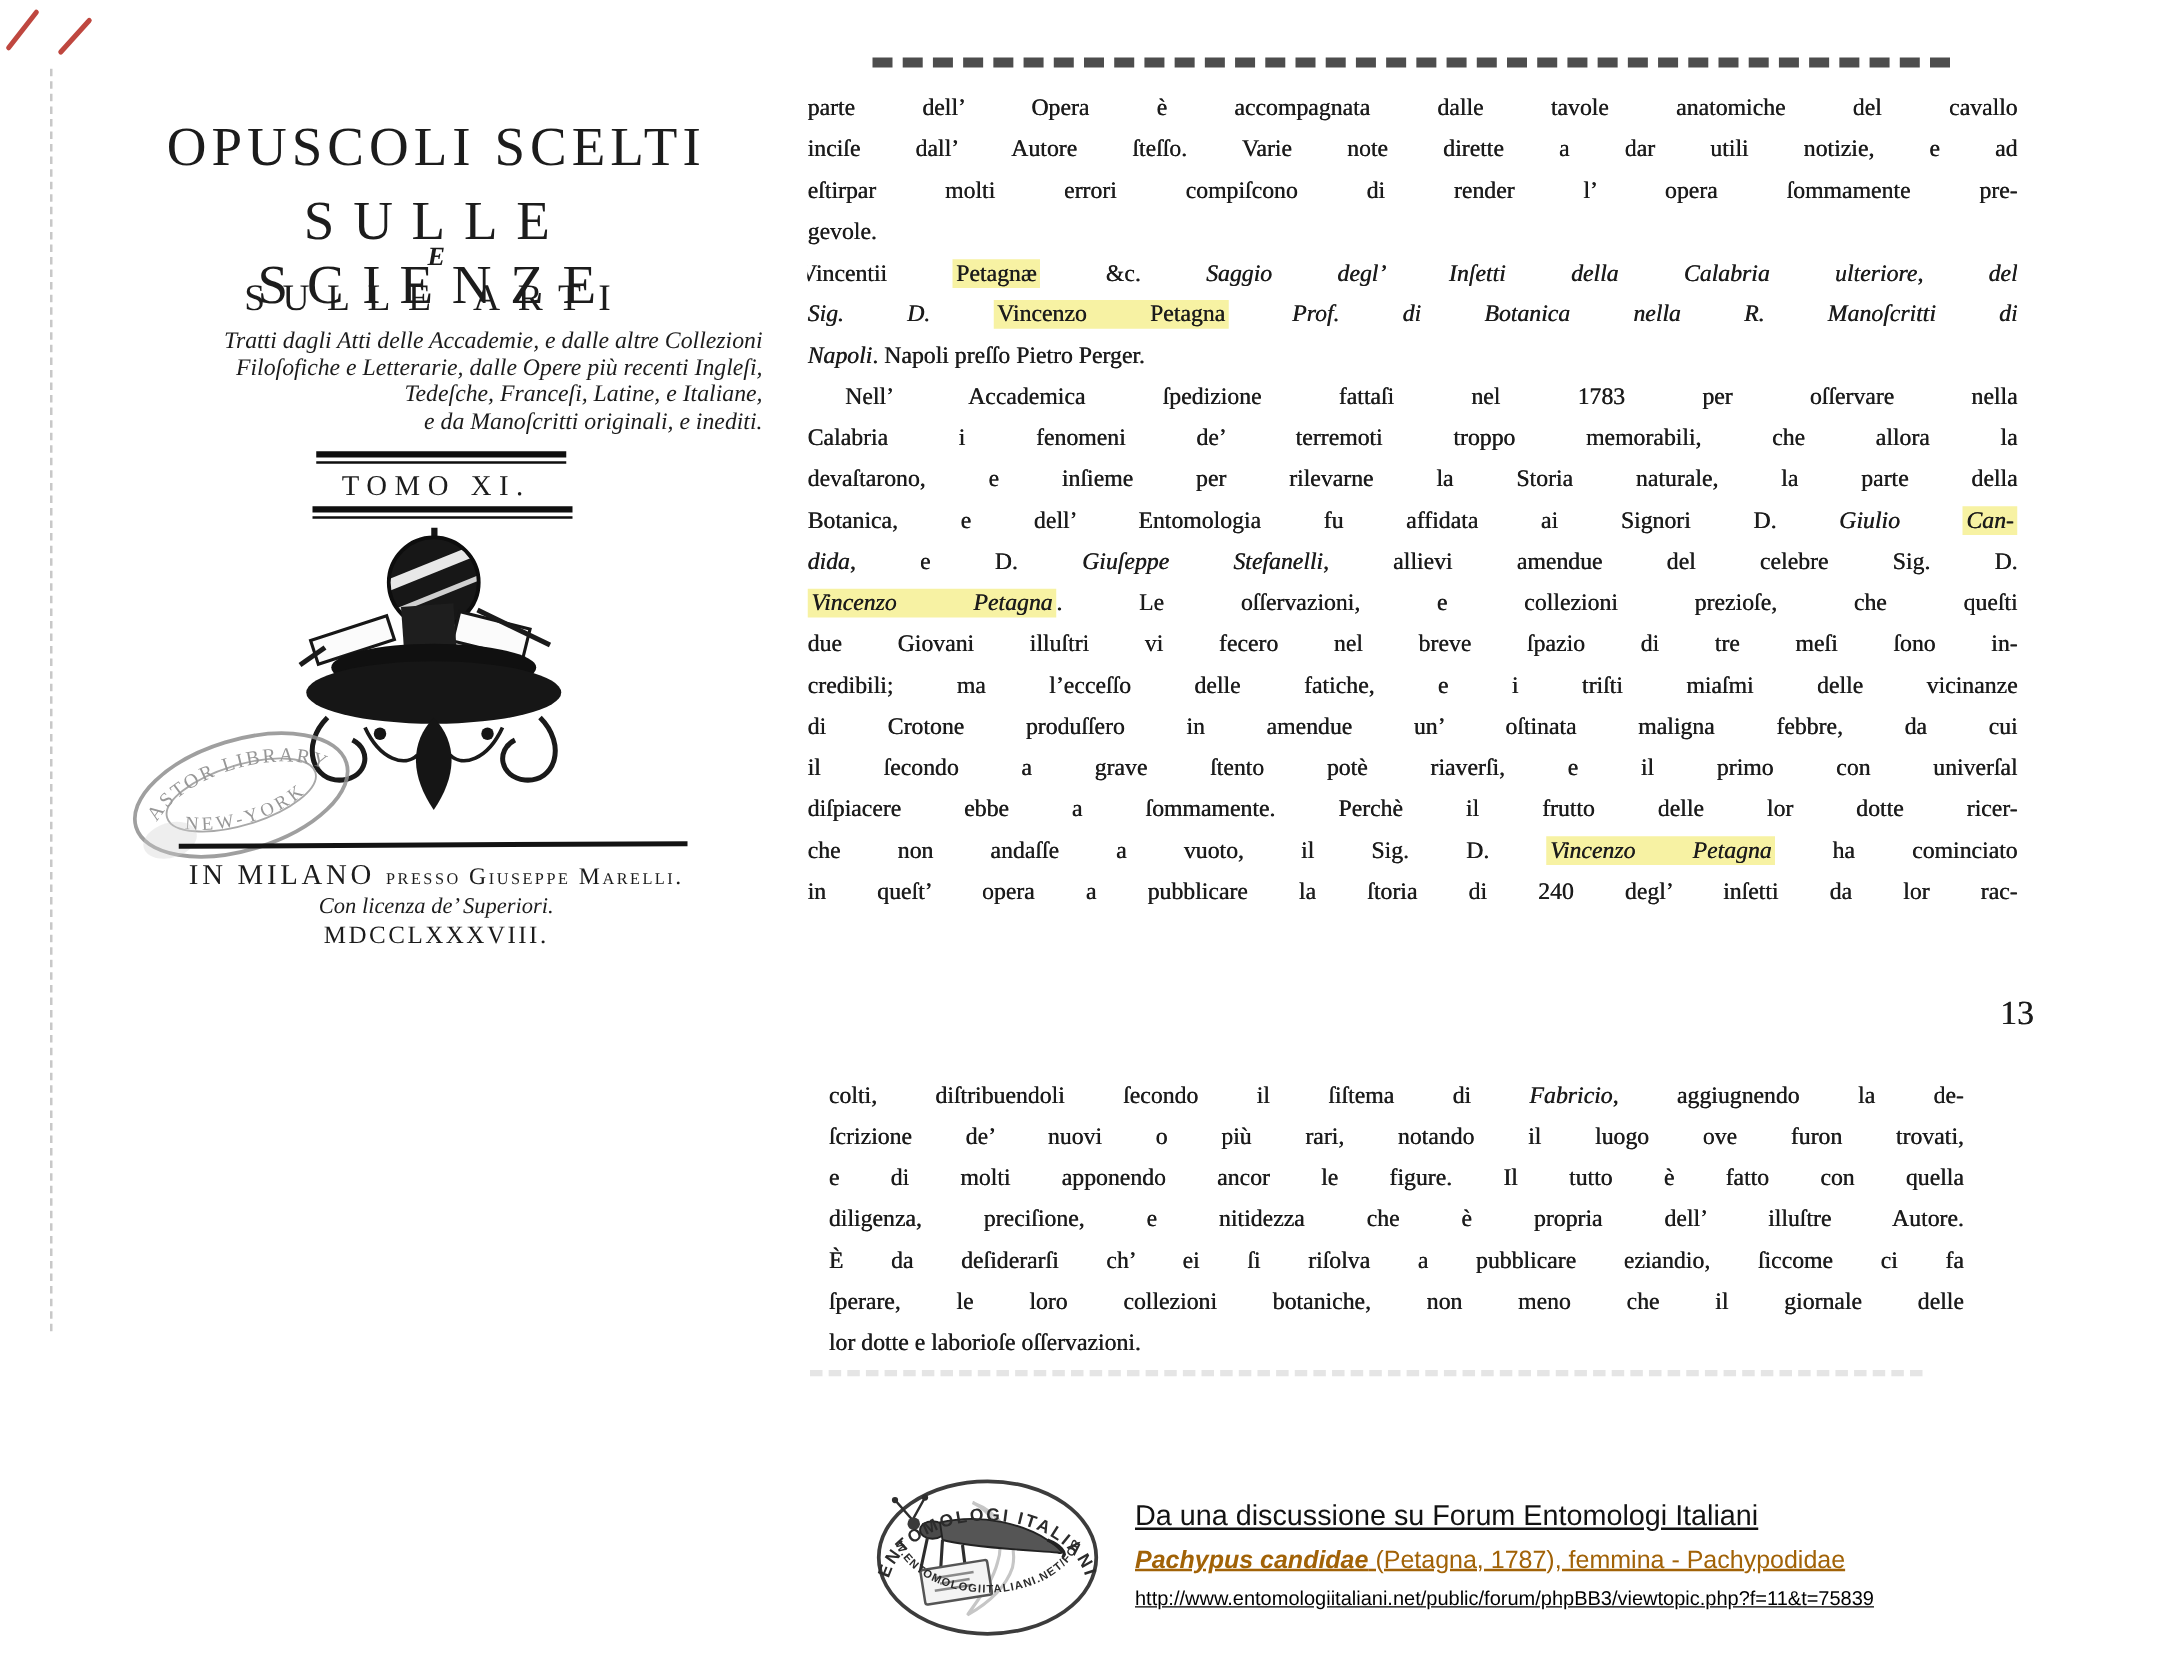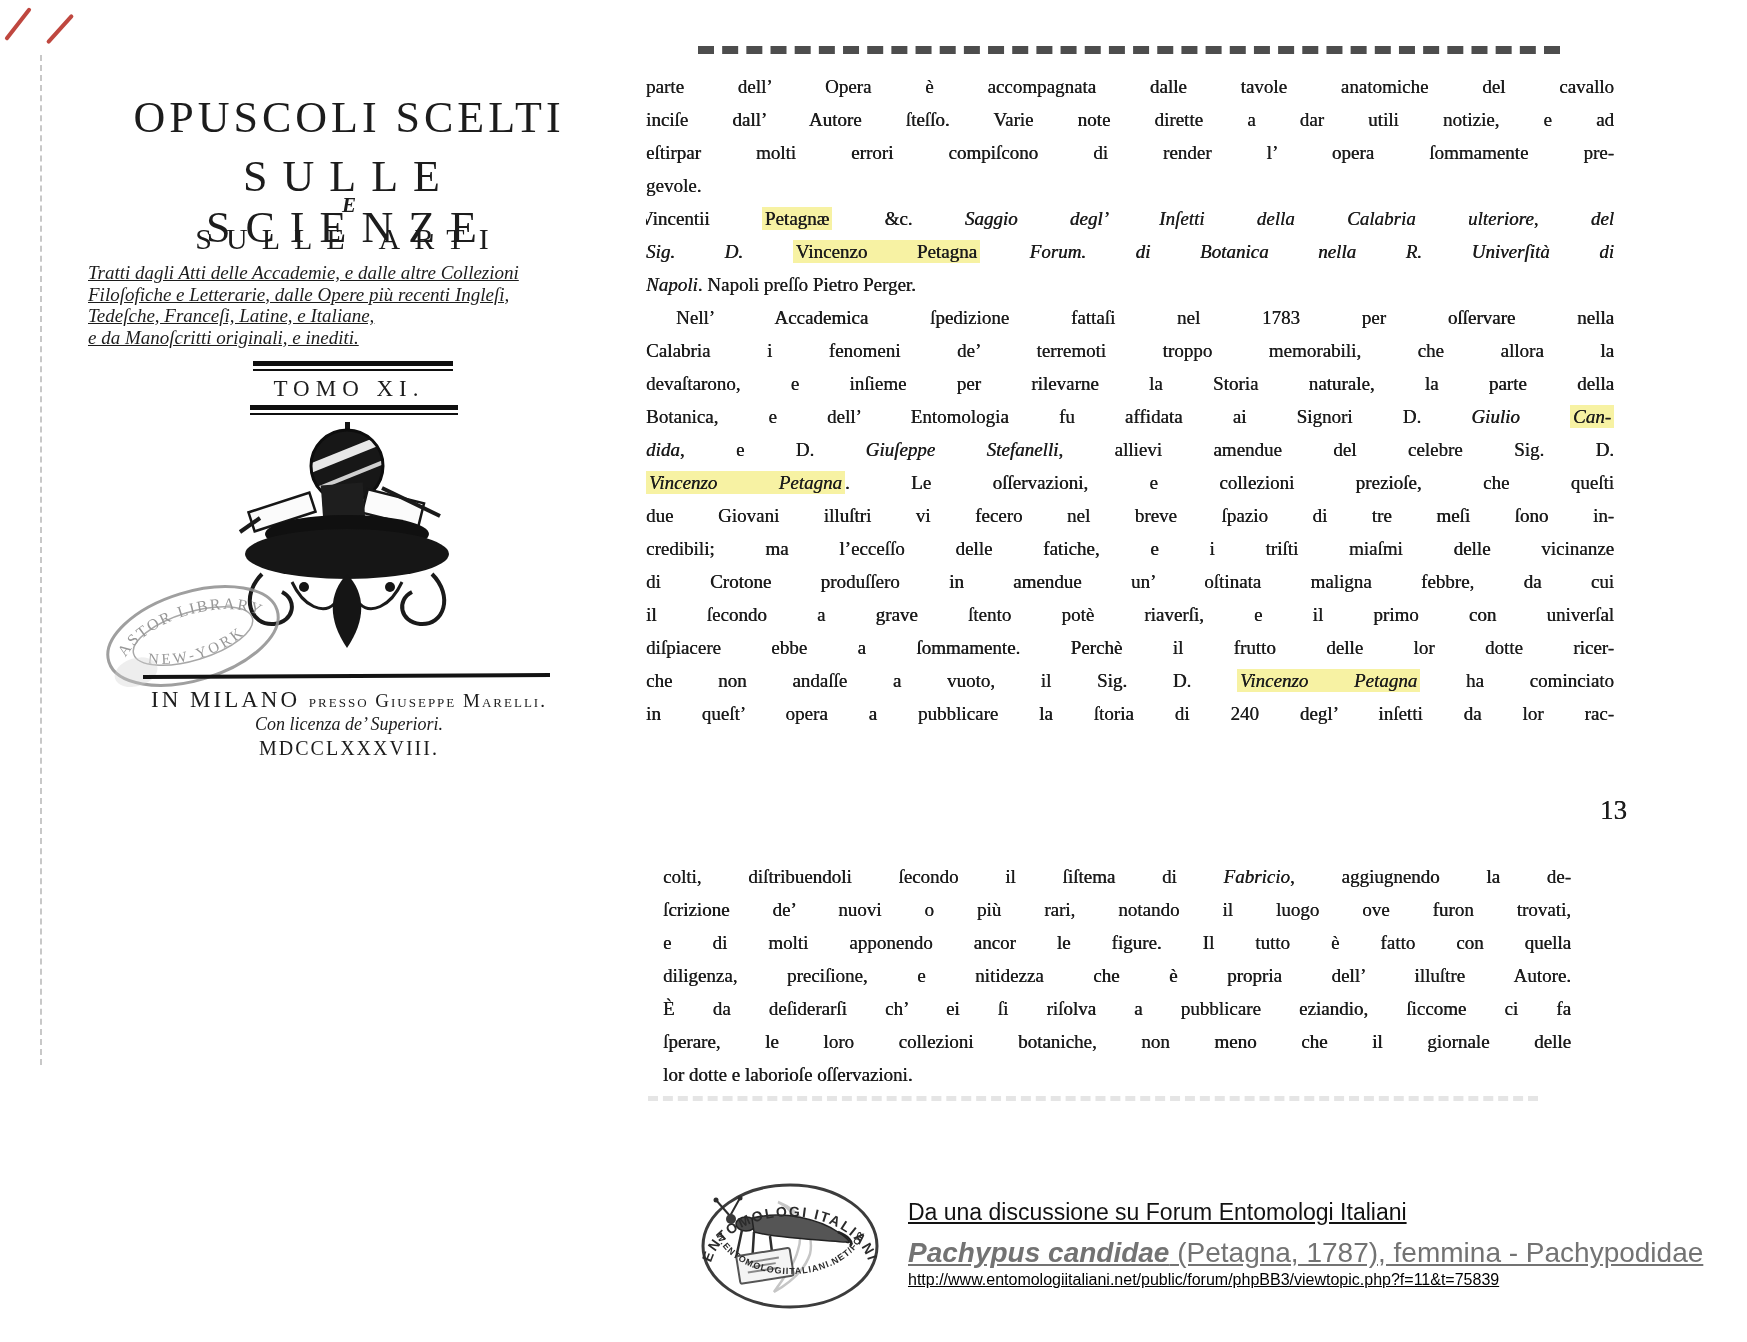--- a/index.html
+++ b/index.html
@@ -9,21 +9,21 @@
 
   
   .fold-line{left:40px;top:55px;height:1010px;width:0;border-left:2px dashed #777;opacity:.4;}
   .redmark{width:4px;border-radius:2px;background:var(--red_mark,#b8332a);opacity:.9;}
   .lp-center{left:88px;width:522px;text-align:center;}
   #lp-title1{top:92px;font-size:44px;letter-spacing:4px;}
   #lp-title2{top:151px;font-size:44px;letter-spacing:15px;}
   #lp-titleE{top:193px;font-size:21px;font-style:italic;font-weight:bold;}
   #lp-title4{top:222px;font-size:30px;letter-spacing:14px;}
   #lp-subtitle{top:262px;font-size:19px;font-style:italic;}
-  .subtl .tl{height:21.5px;line-height:21.5px;text-align:left;text-decoration:underline;}
+  .subtl .tl{height:21.5px;line-height:21.5px;text-align:right;}
   .double-rule{height:3px;border-top:5px solid #0f0f0f;border-bottom:2px solid #0f0f0f;}
   #rule-top{left:253px;top:361px;width:200px;}
   #lp-tomo{top:376px;font-size:23px;letter-spacing:6px;}
   #rule-bottom{left:250px;top:405px;width:208px;}
   #emblem{left:232px;top:422px;}
   #stamp{left:98px;top:584px;transform:rotate(-17deg);opacity:.85;}
   #imprint-rule{left:143px;top:674px;width:407px;height:4px;background:#131313;transform:rotate(-.3deg);}
   #lp-imprint1{top:687px;font-size:23px;letter-spacing:3px;}
   #lp-imprint1 .small{font-size:19px;font-variant:small-caps;letter-spacing:2px;}
   #lp-imprint2{top:714px;font-size:18px;font-style:italic;}
@@ -39,21 +39,21 @@
   #block1{left:646px;top:70px;width:968px;}
   #block2{left:663px;top:860px;width:908px;}
   #page-number{left:1600px;top:795px;font-size:27px;text-shadow:.3px 0 0 currentColor;}
   .cutline{border-top:8px dashed #2e2e2e;height:0;opacity:.85;}
   #top-fragments{left:698px;top:46px;width:862px;}
   #bottom-fragments{left:648px;top:1096px;width:890px;border-top:5px dashed #9a9a9a;opacity:.25;height:0;}
 
   
   .sans{font-family:"Liberation Sans","DejaVu Sans",sans-serif;text-decoration:underline;}
   #cap1{left:908px;top:1199px;font-size:23px;color:#121212;}
-  #cap2{left:908px;top:1237px;font-size:28px;color:#737373;}
+  #cap2{left:908px;top:1237px;font-size:20px;color:#a16207;}
   #cap2 .bi{font-weight:bold;font-style:italic;}
   #cap3{left:908px;top:1271px;font-size:16px;color:#000000;}
   #logo{left:700px;top:1180px;}
 </style>
 </head>
 <body>
 
 <div id="root">
 
   <div class="abs redmark" style="left:16px;top:4px;height:40px;transform:rotate(38deg);"></div>
@@ -130,21 +130,21 @@
   <div class="abs lp-center" id="lp-imprint3">MDCCLXXXVIII.</div>
 
   <div class="abs cutline" id="top-fragments"></div>
 
   <div class="abs rb" id="block1">
       <div class="tl jl"><span>parte dell’ Opera è accompagnata dalle tavole anatomiche del cavallo</span></div>
       <div class="tl jl"><span>inciſe dall’ Autore ſteſſo. Varie note dirette a dar utili notizie, e ad</span></div>
       <div class="tl jl"><span>eſtirpar molti errori compiſcono di render l’ opera ſommamente pre-</span></div>
       <div class="tl"><span>gevole.</span></div>
       <div class="tl jl" style="text-indent: -6px;"><span>Vincentii </span><span class="hl">Petagnæ</span><span> &amp;c. </span><span class="it">Saggio degl’ Inſetti della Calabria ulteriore</span><span>, </span><span class="it">del</span></div>
-      <div class="tl jl"><span class="it">Sig. D. </span><span class="hl">Vincenzo Petagna</span><span class="it"> Forum. di Botanica nella R. Univerſità di</span></div>
+      <div class="tl jl"><span class="it">Sig. D. </span><span class="hl">Vincenzo Petagna</span><span class="it"> Prof. di Botanica nella R. Manoſcritti di</span></div>
       <div class="tl"><span class="it">Napoli</span><span>. Napoli preſſo Pietro Perger.</span></div>
       <div class="tl jl" style="text-indent: 30px;"><span>Nell’ Accademica ſpedizione fattaſi nel 1783 per oſſervare nella</span></div>
       <div class="tl jl"><span>Calabria i fenomeni de’ terremoti troppo memorabili, che allora la</span></div>
       <div class="tl jl"><span>devaſtarono, e inſieme per rilevarne la Storia naturale, la parte della</span></div>
       <div class="tl jl"><span>Botanica, e dell’ Entomologia fu affidata ai Signori D. </span><span class="it">Giulio </span><span class="it hl">Can-</span></div>
       <div class="tl jl"><span class="it">dida</span><span>, e D. </span><span class="it">Giuſeppe Stefanelli</span><span>, allievi amendue del celebre Sig. D.</span></div>
       <div class="tl jl"><span class="it hl">Vincenzo Petagna</span><span>. Le oſſervazioni, e collezioni prezioſe, che queſti</span></div>
       <div class="tl jl"><span>due Giovani illuſtri vi fecero nel breve ſpazio di tre meſi ſono in-</span></div>
       <div class="tl jl"><span>credibili; ma l’ecceſſo delle fatiche, e i triſti miaſmi delle vicinanze</span></div>
       <div class="tl jl"><span>di Crotone produſſero in amendue un’ oſtinata maligna febbre, da cui</span></div>

